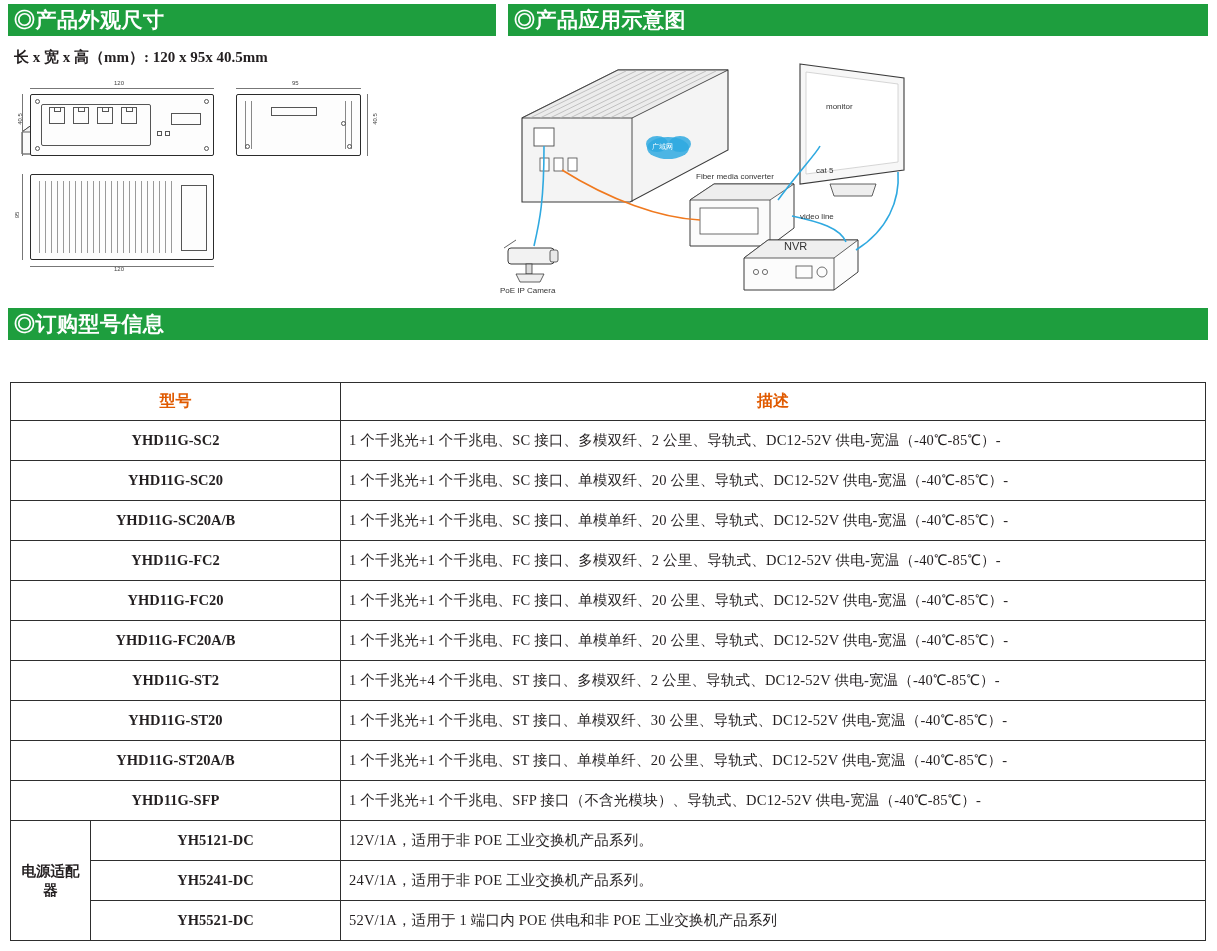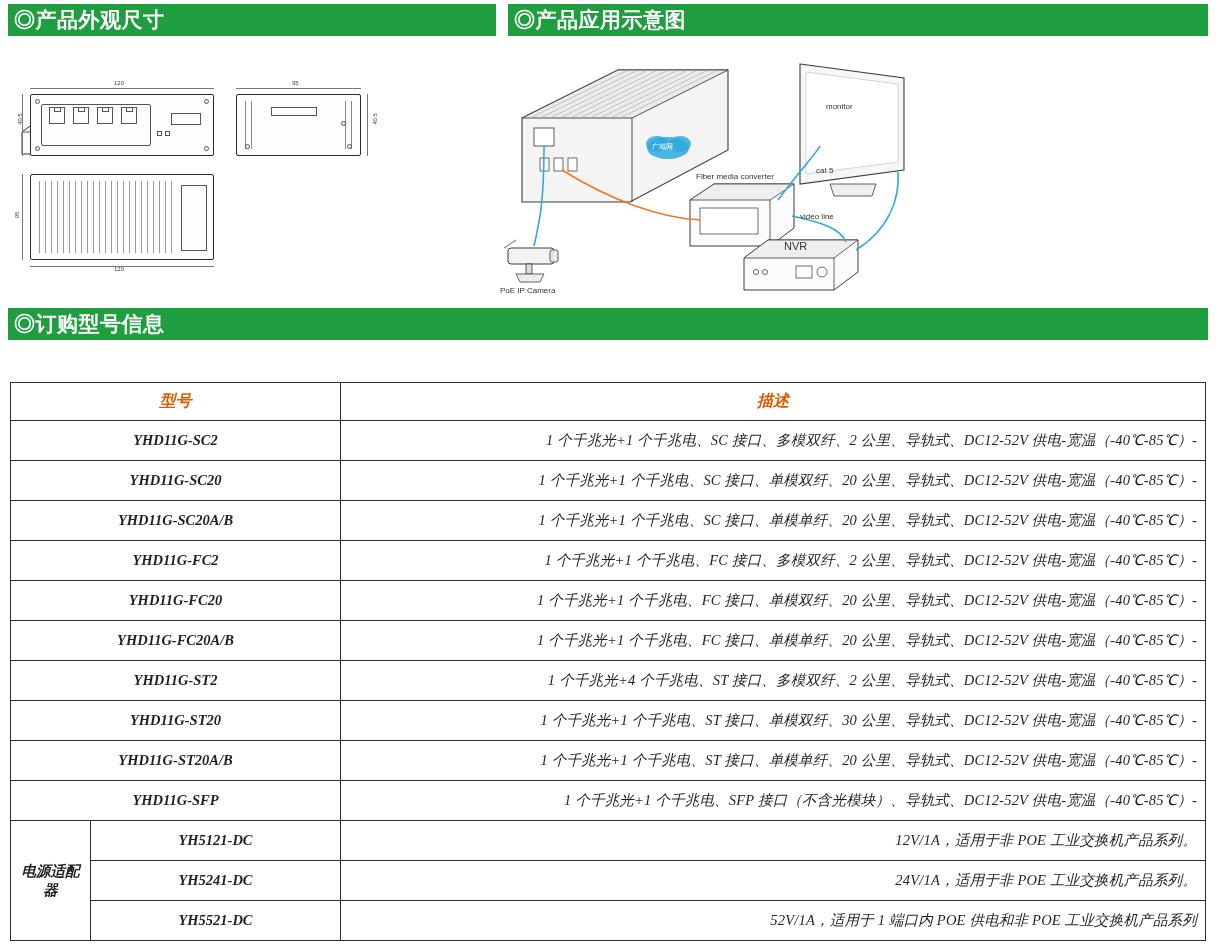--- a/index.html
+++ b/index.html
@@ -141,47 +141,47 @@
     table-layout: fixed;
   }
   #order-table td, #order-table th {
     border: 1px solid #2e2e2e;
     padding: 0 8px;
     height: 39px;
     vertical-align: middle;
     font-family: "Liberation Serif", serif;
     font-size: 14.5px;
     color: #231f20;
-    font-style: italic;
   }
   #order-table th {
     font-weight: bold;
     color: #e05a00;
     font-size: 16px;
     text-align: center;
     height: 37px;
   }
   .col-model { text-align: center; font-weight: bold; font-size: 15px; }
-  .col-desc { text-align: right; font-size: 14.5px; letter-spacing: 0.2px; }
+  .col-desc { text-align: left; font-size: 14.5px; letter-spacing: 0.2px; }
   .adapter-head {
     text-align: center;
     font-weight: bold;
     color: #e05a00;
     font-size: 16px;
   }
 </style>
 </head>
 <body>
 
 <div class="page">
 
   <div class="bar" id="bar-dimensions">◎产品外观尺寸</div>
   <div class="bar" id="bar-application">◎产品应用示意图</div>
   <div class="bar" id="bar-order">◎订购型号信息</div>
 
+  <div class="subtitle">长 x 宽 x 高（mm）: 120 x 95x 40.5mm</div>
 
   <div id="drawings">
 
     <div class="draw-box" id="view-front">
       <div class="inner"></div>
       <div class="rj45" style="left:18px;"></div>
       <div class="rj45" style="left:42px;"></div>
       <div class="rj45" style="left:66px;"></div>
       <div class="rj45" style="left:90px;"></div>
       <div class="panel-slot" style="left:140px;top:18px;width:30px;height:12px;"></div>

